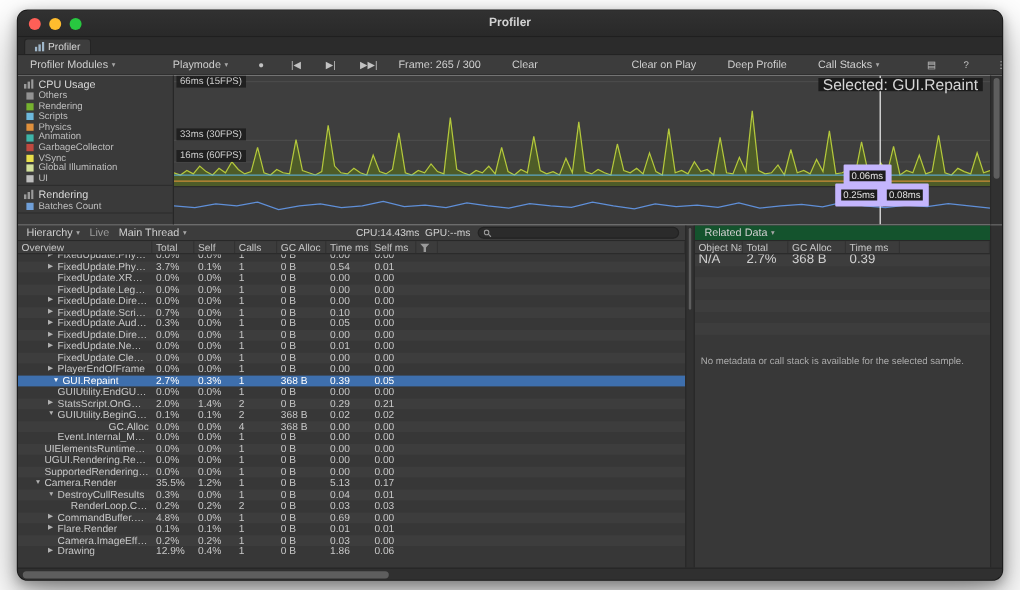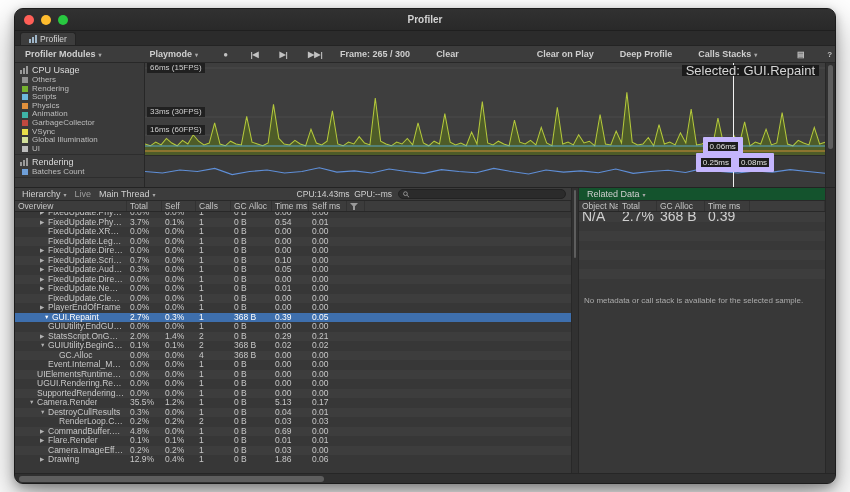--- a/index.html
+++ b/index.html
@@ -18,21 +18,21 @@
   .dot.red{background:#ff5f57} .dot.yellow{background:#febc2e} .dot.green{background:#28c840}
   .title { position:absolute; left:0; right:0; text-align:center; color:#d2d2d2; font-size:10px; font-weight:bold; }
 
   
   .tabbar { flex:0 0 15px; background:#2b2b2b; border-bottom:1px solid #232323; display:flex; align-items:flex-end; padding-left:5px; }
   .tab { background:#3d3d3d; height:13px; display:flex; align-items:center; gap:3px; padding:0 8px;
     border:1px solid #242424; border-bottom:none; border-radius:3px 3px 0 0; color:#d5d5d5; font-size:8.5px; }
   .tabicon svg { display:block; fill:#9fb6c9; }
 
   
-  .toolbar { flex:0 0 17px; background:#3c3c3c; border-bottom:1px solid #282828; display:flex; align-items:center; padding:0 5px; gap:16px;font-weight:bold; }
+  .toolbar { flex:0 0 17px; background:#3c3c3c; border-bottom:1px solid #282828; display:flex; align-items:center; padding:0 5px; gap:16px; }
   .tbtn { padding:0 5px; height:13px; display:flex; align-items:center; gap:3px; color:#cfcfcf; border-radius:2px; white-space:nowrap; }
   .caret { font-size:6px; color:#a8a8a8; }
   .sep { width:1px; height:11px; background:#2c2c2c; margin:0 3px; }
   .ticon { min-width:13px; text-align:center; color:#c2c2c2; font-size:8px; padding:0 2px; }
   .spacer { flex:1; }
   .grp-gap { margin-left:52px; }
 
   
   .charts-row { flex:0 0 125px; display:flex; border-bottom:1px solid #232323; background:#ffffff;justify-content:flex-end; }
   .modules { flex:0 0 130px; border-right:1px solid #272727; background:#3a3a3a; overflow:hidden; }
@@ -87,21 +87,21 @@
   .arrow { font-size:5.5px; width:8px; flex:0 0 8px; color:#b2b2b2; }
   .trow.sel .arrow { color:#fff; }
 
   .vrail { flex:0 0 8px; background:#313131; border-left:1px solid #282828; border-right:1px solid #282828; position:relative; }
 
   .right-pane { flex:1; display:flex; flex-direction:column; min-width:0; background:#383838; }
   .rbar { flex:0 0 13px; background:#14532d; border-bottom:1px solid #282828; display:flex; align-items:center; padding:0 4px; gap:3px; }
   .rhead { flex:0 0 11px; display:grid; grid-template-columns:40px 38px 48px 45px 1fr; background:#3c3c3c;
     border-bottom:1px solid #282828; color:#c6c6c6; font-size:8.5px; }
   .rhead .hcell { padding:0 3px; border-right:1px solid #323232; overflow:hidden; white-space:nowrap; display:flex; align-items:center; }
-  .rrow { display:grid; grid-template-columns:40px 38px 48px 45px 1fr; height:9.5px; font-size:14px; align-items:center; color:#d0d0d0; }
+  .rrow { display:grid; grid-template-columns:40px 38px 48px 45px 1fr; height:9.5px; font-size:11px; align-items:center; color:#d0d0d0; }
   .rrow:nth-child(odd) { background:#3d3d3d; }
   .rmsg { padding:8px 5px; color:#ababab; font-size:8px; white-space:nowrap; overflow:hidden; }
 
   .bottom-scroll { flex:0 0 10px; background:#303030; border-top:1px solid #262626; position:relative; }
   .hthumb { position:absolute; top:2px; height:6px; left:4px; width:305px; border-radius:3px; background:#5e5e5e; }
 </style>
 </head>
 <body>
 
 <div class="window">
@@ -140,21 +140,21 @@
     </div>
     <span class="ticon">●</span>
     <span class="ticon">|◀</span>
     <span class="ticon">▶|</span>
     <span class="ticon">▶▶|</span>
     <span class="tbtn">Frame: 265 / 300</span>
     <div class="tbtn">Clear</div>
     <div class="tbtn grp-gap">Clear on Play</div>
     <div class="tbtn">Deep Profile</div>
     <div class="tbtn">
-      <span>Calls Stacks</span>
+      <span>Call Stacks</span>
       <span class="caret">▾</span>
     </div>
     <div class="spacer"></div>
     <span class="ticon">▤</span>
     <span class="ticon">?</span>
     <span class="ticon">⋮</span>
   </div>
 
   <div class="charts-row">
     <div class="modules">
@@ -487,21 +487,21 @@
               </div>
               <div class="cell">0.1%</div>
               <div class="cell">0.1%</div>
               <div class="cell">2</div>
               <div class="cell">368 B</div>
               <div class="cell">0.02</div>
               <div class="cell">0.02</div>
               <div class="cell"></div>
             </div>
             <div class="trow">
-              <div class="cell lab" style="padding-left: 36px;">
+              <div class="cell lab" style="padding-left: 36px; justify-content: flex-end;">
                 <span class="arrow"></span>
                 <span class="ltext">GC.Alloc</span>
               </div>
               <div class="cell">0.0%</div>
               <div class="cell">0.0%</div>
               <div class="cell">4</div>
               <div class="cell">368 B</div>
               <div class="cell">0.00</div>
               <div class="cell">0.00</div>
               <div class="cell"></div>

